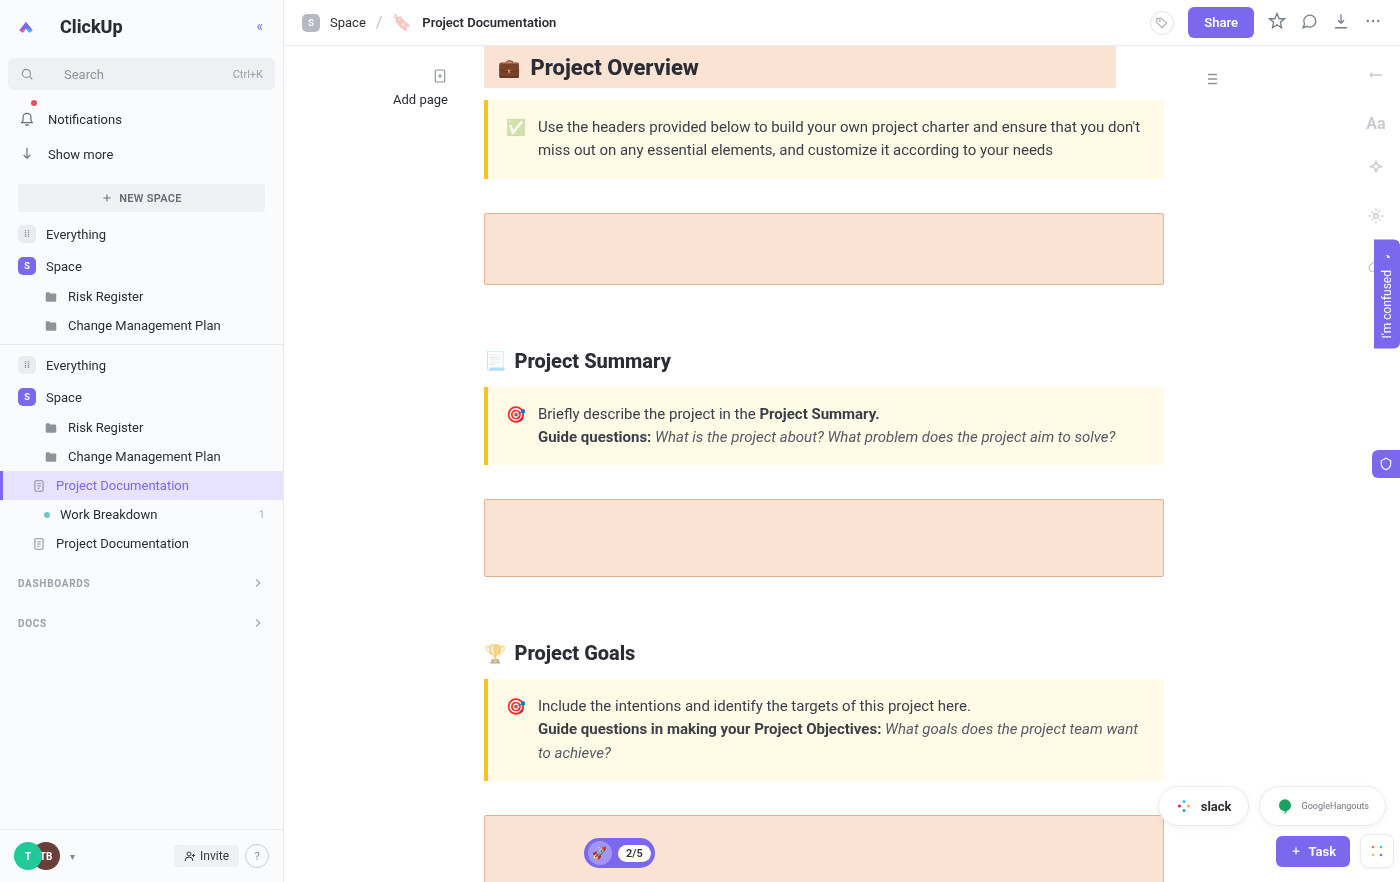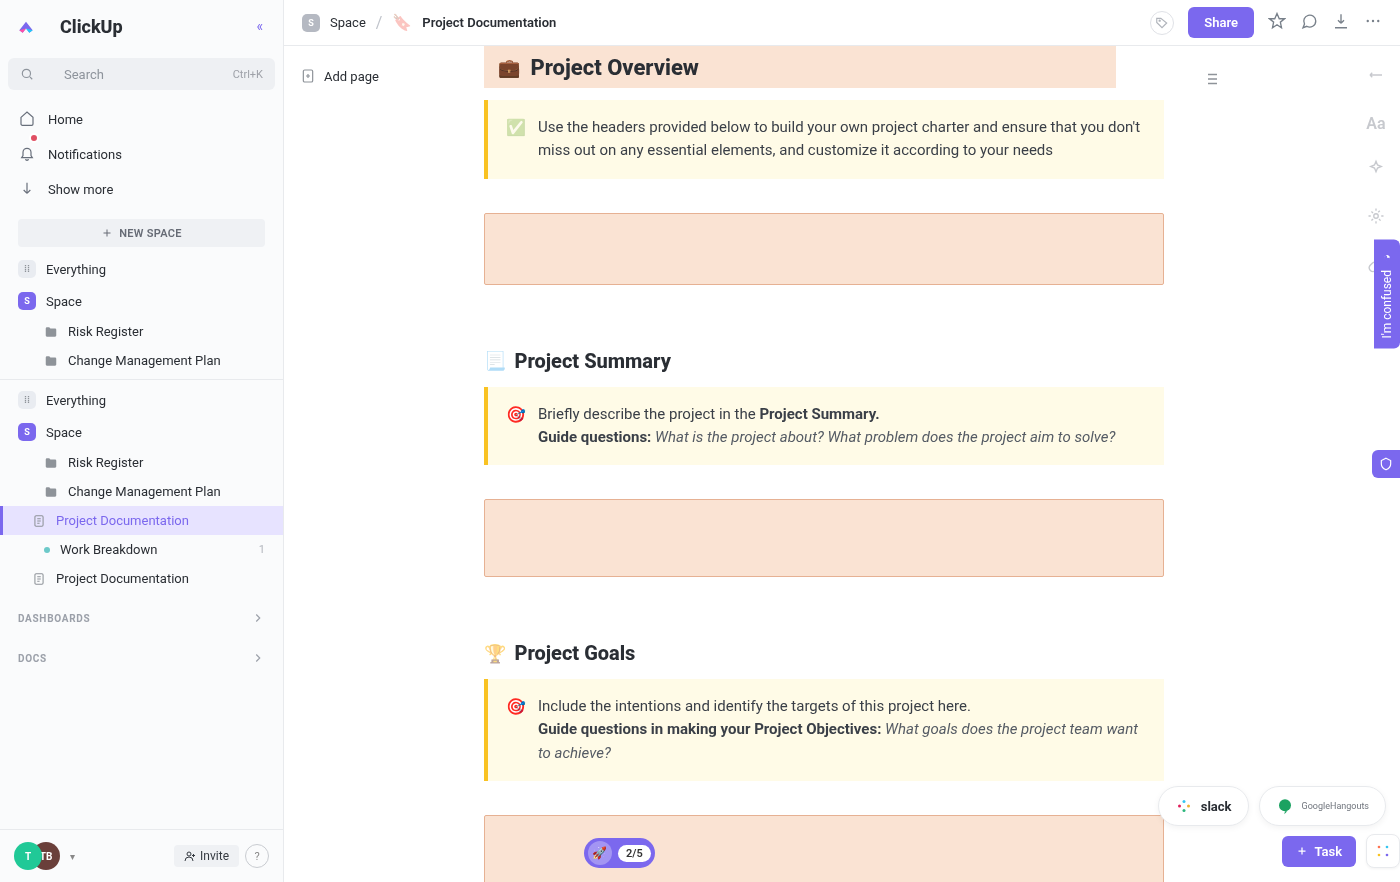--- a/index.html
+++ b/index.html
@@ -50,21 +50,21 @@
   .avatar{width:28px;height:28px;border-radius:50%;display:flex;align-items:center;justify-content:center;font-size:10px;font-weight:700;color:#fff;}
   .avatar.a1{background:#20c997;z-index:2;position:relative;}
   .avatar.a2{background:#6a3f3a;margin-left:-10px;z-index:1;}
   .avatar-status{width:8px;height:8px;border-radius:50%;background:#27ae60;position:absolute;margin-left:16px;margin-top:-18px;border:2px solid #fafbfc;}
   .avatar-chev{font-size:10px;color:#888;margin-left:4px;}
   .invite-chip{margin-left:auto;display:flex;align-items:center;gap:4px;font-size:12px;color:#353a41;background:#eff1f4;border-radius:4px;padding:4px 10px;cursor:pointer;}
   .help{width:24px;height:24px;border-radius:50%;border:1px solid #c9ccd1;display:flex;align-items:center;justify-content:center;color:#888;font-size:11px;cursor:pointer;}
 
   
   .outline{width:180px;flex-shrink:0;padding:18px 10px;}
-  .outline-row{display:flex;align-items:center;gap:8px;font-size:13px;color:#2a2e34;cursor:pointer;padding:4px 6px;}
+  .outline-row{display:flex;align-items:flex-end;gap:8px;font-size:13px;color:#2a2e34;cursor:pointer;padding:4px 6px;flex-direction:column;}
   .outline-row svg{color:#8e9399;}
 
   
   .main{flex:1;display:flex;flex-direction:column;position:relative;}
   .topbar{height:46px;border-bottom:1px solid var(--grey-light);display:flex;align-items:center;padding:0 18px;gap:10px;}
   .crumb-badge{width:18px;height:18px;border-radius:5px;background:#b5b9c2;color:#fff;display:flex;align-items:center;justify-content:center;font-size:9px;font-weight:700;}
   .crumb{font-size:13px;color:#2a2e34;display:flex;align-items:center;gap:6px;}
   .crumb-sep{color:#c0c4cb;}
   .crumb-strong{font-weight:600;}
   .topbar-right{margin-left:auto;display:flex;align-items:center;gap:14px;}
@@ -87,21 +87,21 @@
   .sub-h .sub-emoji{font-size:18px;opacity:.55;}
   .sub-h .sub-title{font-size:20px;font-weight:800;color:#2a2e34;}
 
   .toc-btn{position:absolute;top:70px;right:180px;color:#8e9399;cursor:pointer;}
   .right-rail{position:absolute;right:0;top:56px;width:48px;display:flex;flex-direction:column;align-items:center;gap:26px;padding-top:10px;color:#c7c9ce;}
   .right-rail .r-ic{cursor:pointer;font-size:16px;}
   .confused{position:absolute;right:0;top:240px;background:var(--purple);color:#fff;writing-mode:vertical-rl;transform:rotate(180deg);padding:10px 6px;border-radius:6px 0 0 6px;font-size:12px;display:flex;align-items:center;gap:6px;cursor:pointer;}
   .confused .clock{transform:rotate(180deg);}
   .float-handle{position:absolute;right:0;top:450px;width:28px;height:28px;background:var(--purple);border-radius:6px 0 0 6px;display:flex;align-items:center;justify-content:center;color:#fff;cursor:pointer;}
 
-  .fab-row{position:absolute;bottom:14px;right:0;display:flex;align-items:center;gap:10px;}
+  .fab-row{position:absolute;bottom:14px;right:6px;display:flex;align-items:center;gap:10px;}
   .task-fab{display:flex;align-items:center;gap:6px;background:var(--purple);color:#fff;border-radius:6px;padding:8px 14px;font-size:13px;font-weight:600;cursor:pointer;}
   .apps-btn{width:34px;height:34px;background:#fff;border:1px solid var(--grey-light);border-radius:8px;display:flex;align-items:center;justify-content:center;cursor:pointer;box-shadow:0 1px 3px rgba(0,0,0,.05);}
   .chip-row{position:absolute;bottom:56px;right:14px;display:flex;gap:10px;}
   .app-chip{display:flex;align-items:center;gap:8px;background:#fff;border:1px solid var(--grey-light);border-radius:22px;padding:10px 16px;font-size:13px;font-weight:700;cursor:pointer;box-shadow:0 2px 6px rgba(0,0,0,.05);}
   .app-chip .small{font-size:9px;font-weight:400;color:#70757d;line-height:1;}
   .app-chip .stack{display:flex;flex-direction:row;}
 
   .progress-chip{position:absolute;bottom:14px;left:300px;background:var(--purple);border-radius:16px;height:30px;display:flex;align-items:center;padding:0 4px;cursor:pointer;}
   .progress-chip .rocket{width:24px;height:24px;border-radius:50%;background:rgba(255,255,255,.3);display:flex;align-items:center;justify-content:center;color:#fff;font-size:12px;}
   .progress-chip .pill{background:#fff;color:#333;margin-left:6px;padding:2px 8px;border-radius:10px;font-size:11px;font-weight:600;}
@@ -123,26 +123,20 @@
     </div>
     <div class="search">
       <svg width="14" height="14" viewBox="0 0 24 24" fill="none" stroke="currentColor" stroke-width="2">
           <circle cx="11" cy="11" r="7"></circle>
           <path d="M21 21l-4-4"></path>
         </svg>
       <span class="search-label">Search</span>
       <span class="search-shortcut">Ctrl+K</span>
     </div>
     <div class="nav">
-      <div class="nav-item">
-        <span class="ico"><svg width="16" height="16" viewBox="0 0 24 24" fill="none" stroke="currentColor" stroke-width="1.8">
-              <path d="M3 11l9-8 9 8v10a2 2 0 01-2 2H5a2 2 0 01-2-2z"></path>
-            </svg></span>
-        <span>Home</span>
-      </div>
       <div class="nav-item">
         <span class="ico" style="position:relative">
           <svg width="16" height="16" viewBox="0 0 24 24" fill="none" stroke="currentColor" stroke-width="1.8">
               <path d="M18 16v-5a6 6 0 10-12 0v5l-2 3h16z"></path>
               <path d="M10 21a2 2 0 004 0"></path>
             </svg>
           <span class="badge"></span>
         </span>
         <span>Notifications</span>
       </div>

